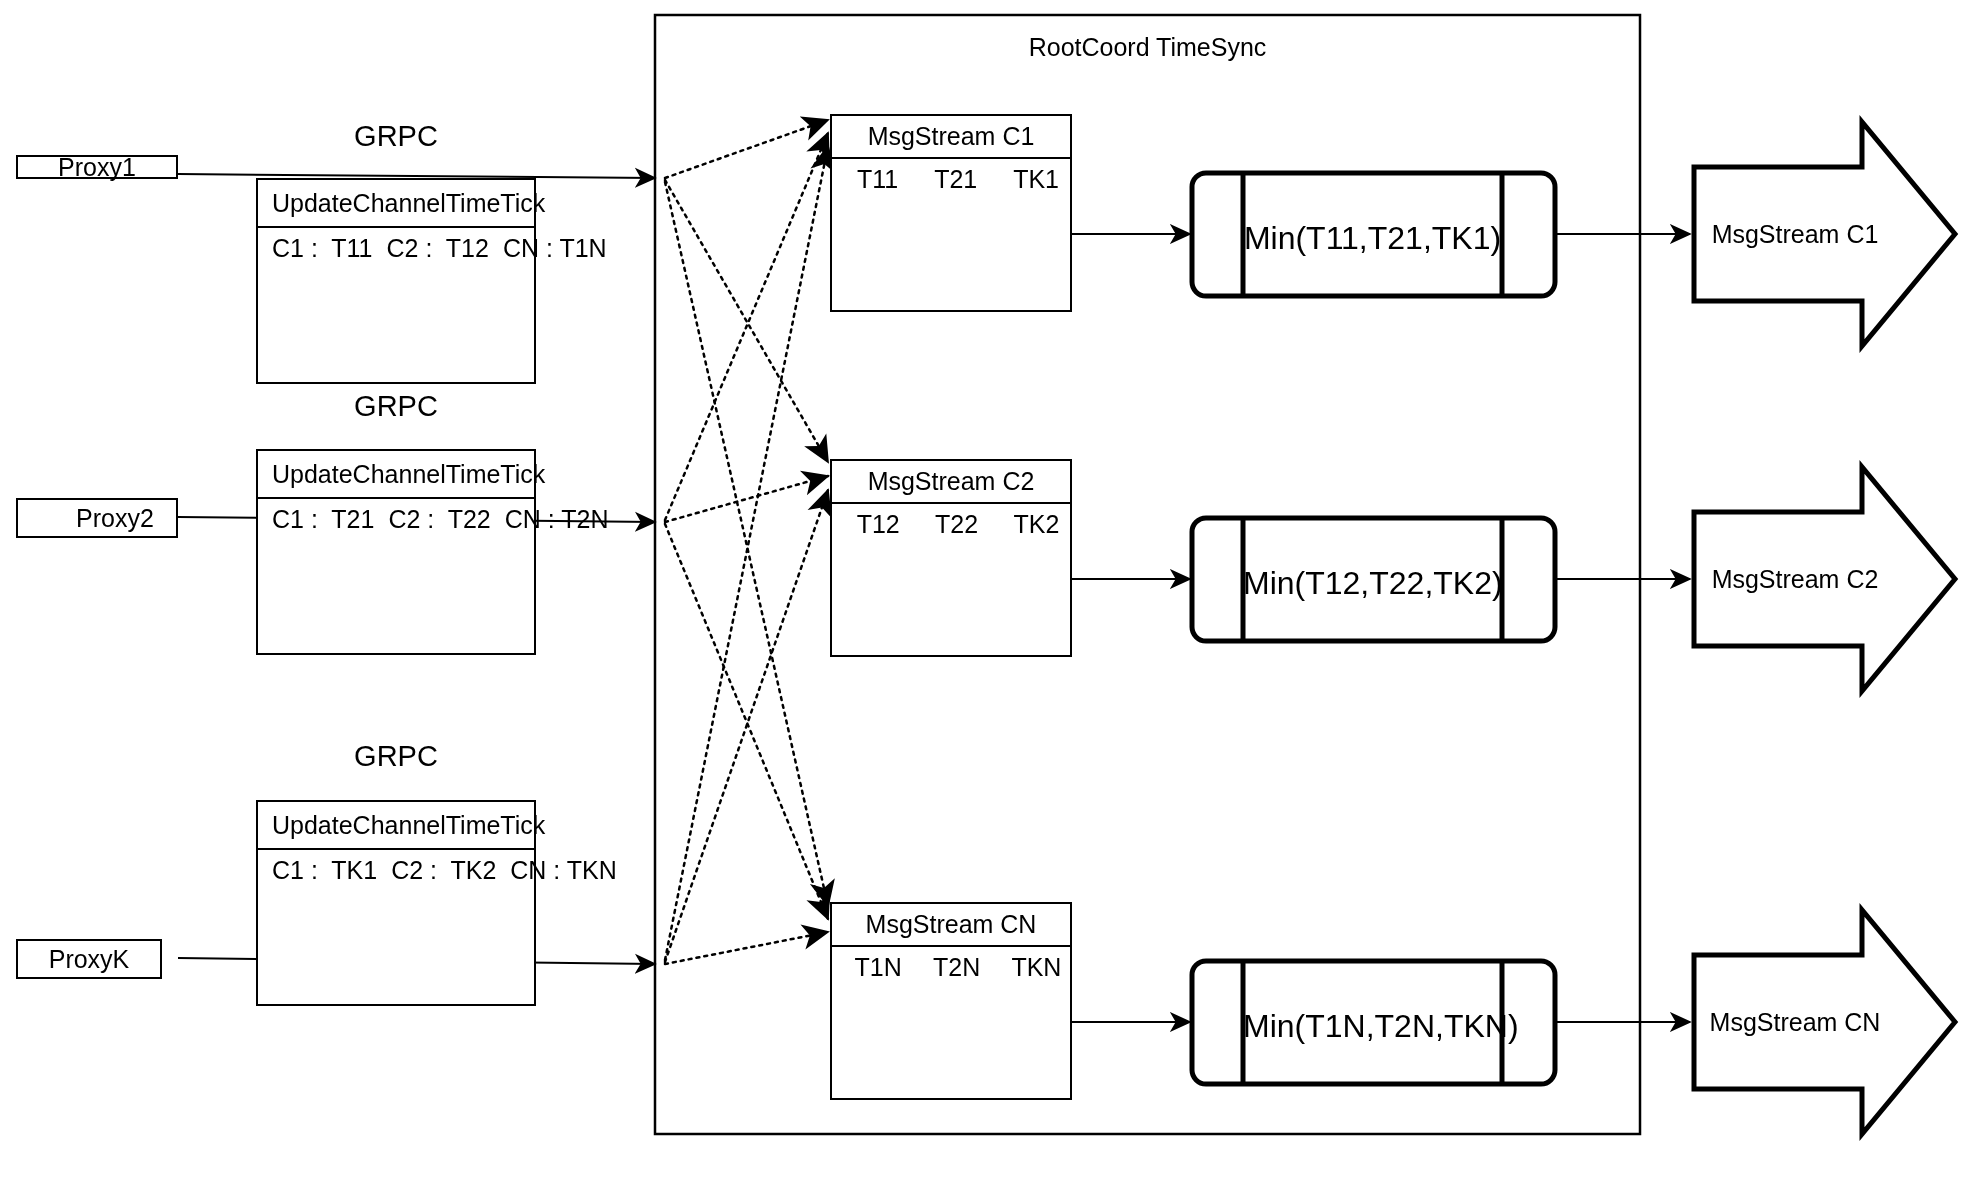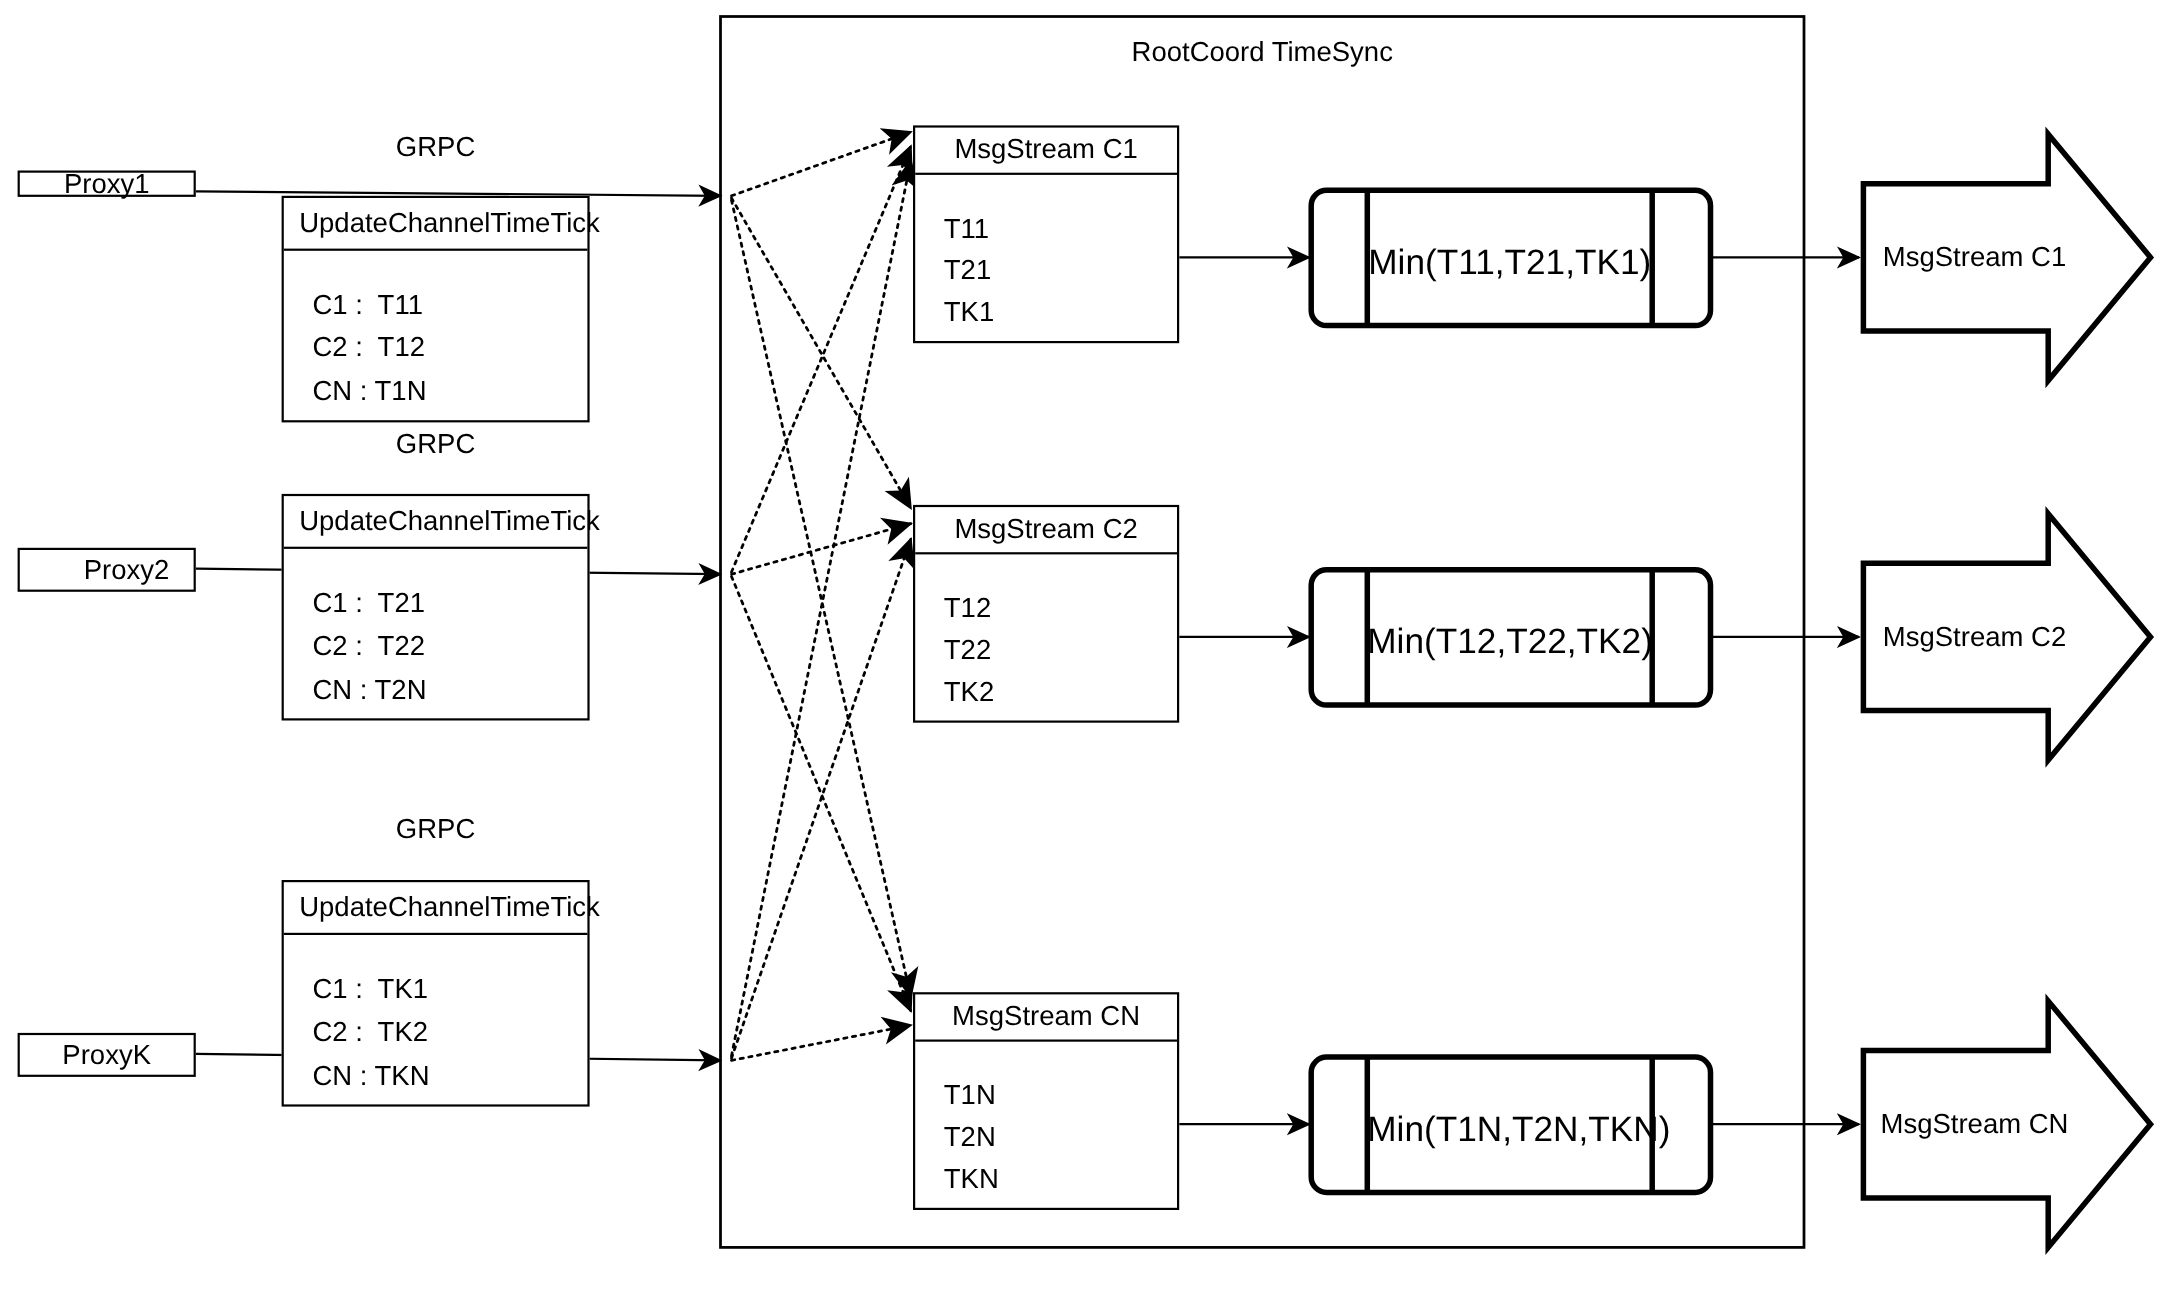--- a/index.html
+++ b/index.html
@@ -48,36 +48,34 @@
   .tablebox .thead {
     border-bottom: 2px solid #000;
     display: flex;
     align-items: center;
     box-sizing: border-box;
     font-size: 25px;
   }
   .tablebox .tbody {
     flex: 1;
     display: flex;
-    flex-direction: column;
     justify-content: space-around;
     box-sizing: border-box;
-    padding: 6px 12px;
-    margin-top: 24px;
+    padding: 6px 0;
   }
   .tablebox .trow {
     font-size: 25px;
     padding-left: 14px;
     white-space: pre;
   }
   .head-left { justify-content: flex-start; padding-left: 14px; }
   .head-center { justify-content: center; }
 
   .caption {
-    font-size: 25px;
+    font-size: 29px;
     text-align: center;
     white-space: nowrap;
   }
 
   .container-label {
     font-size: 25px;
     text-align: center;
     white-space: nowrap;
   }
 
@@ -185,21 +183,21 @@
     <div class="thead head-left" style="height:48px;">UpdateChannelTimeTick</div>
     <div class="tbody">
       <div class="trow">C1 :  T21</div>
       <div class="trow">C2 :  T22</div>
       <div class="trow">CN : T2N</div>
     </div>
   </div>
 
   <div class="abs caption" style="left:256px; top:740px; width:280px;">GRPC</div>
 
-  <div class="abs plainbox" style="left:16px; top:939px; width:162px; height:40px;">
+  <div class="abs plainbox" style="left:16px; top:939px; width:146px; height:40px;">
     <span>ProxyK</span>
   </div>
 
   <div class="abs tablebox" style="left:256px; top:800px; width:280px; height:206px;">
     <div class="thead head-left" style="height:48px;">UpdateChannelTimeTick</div>
     <div class="tbody">
       <div class="trow">C1 :  TK1</div>
       <div class="trow">C2 :  TK2</div>
       <div class="trow">CN : TKN</div>
     </div>

